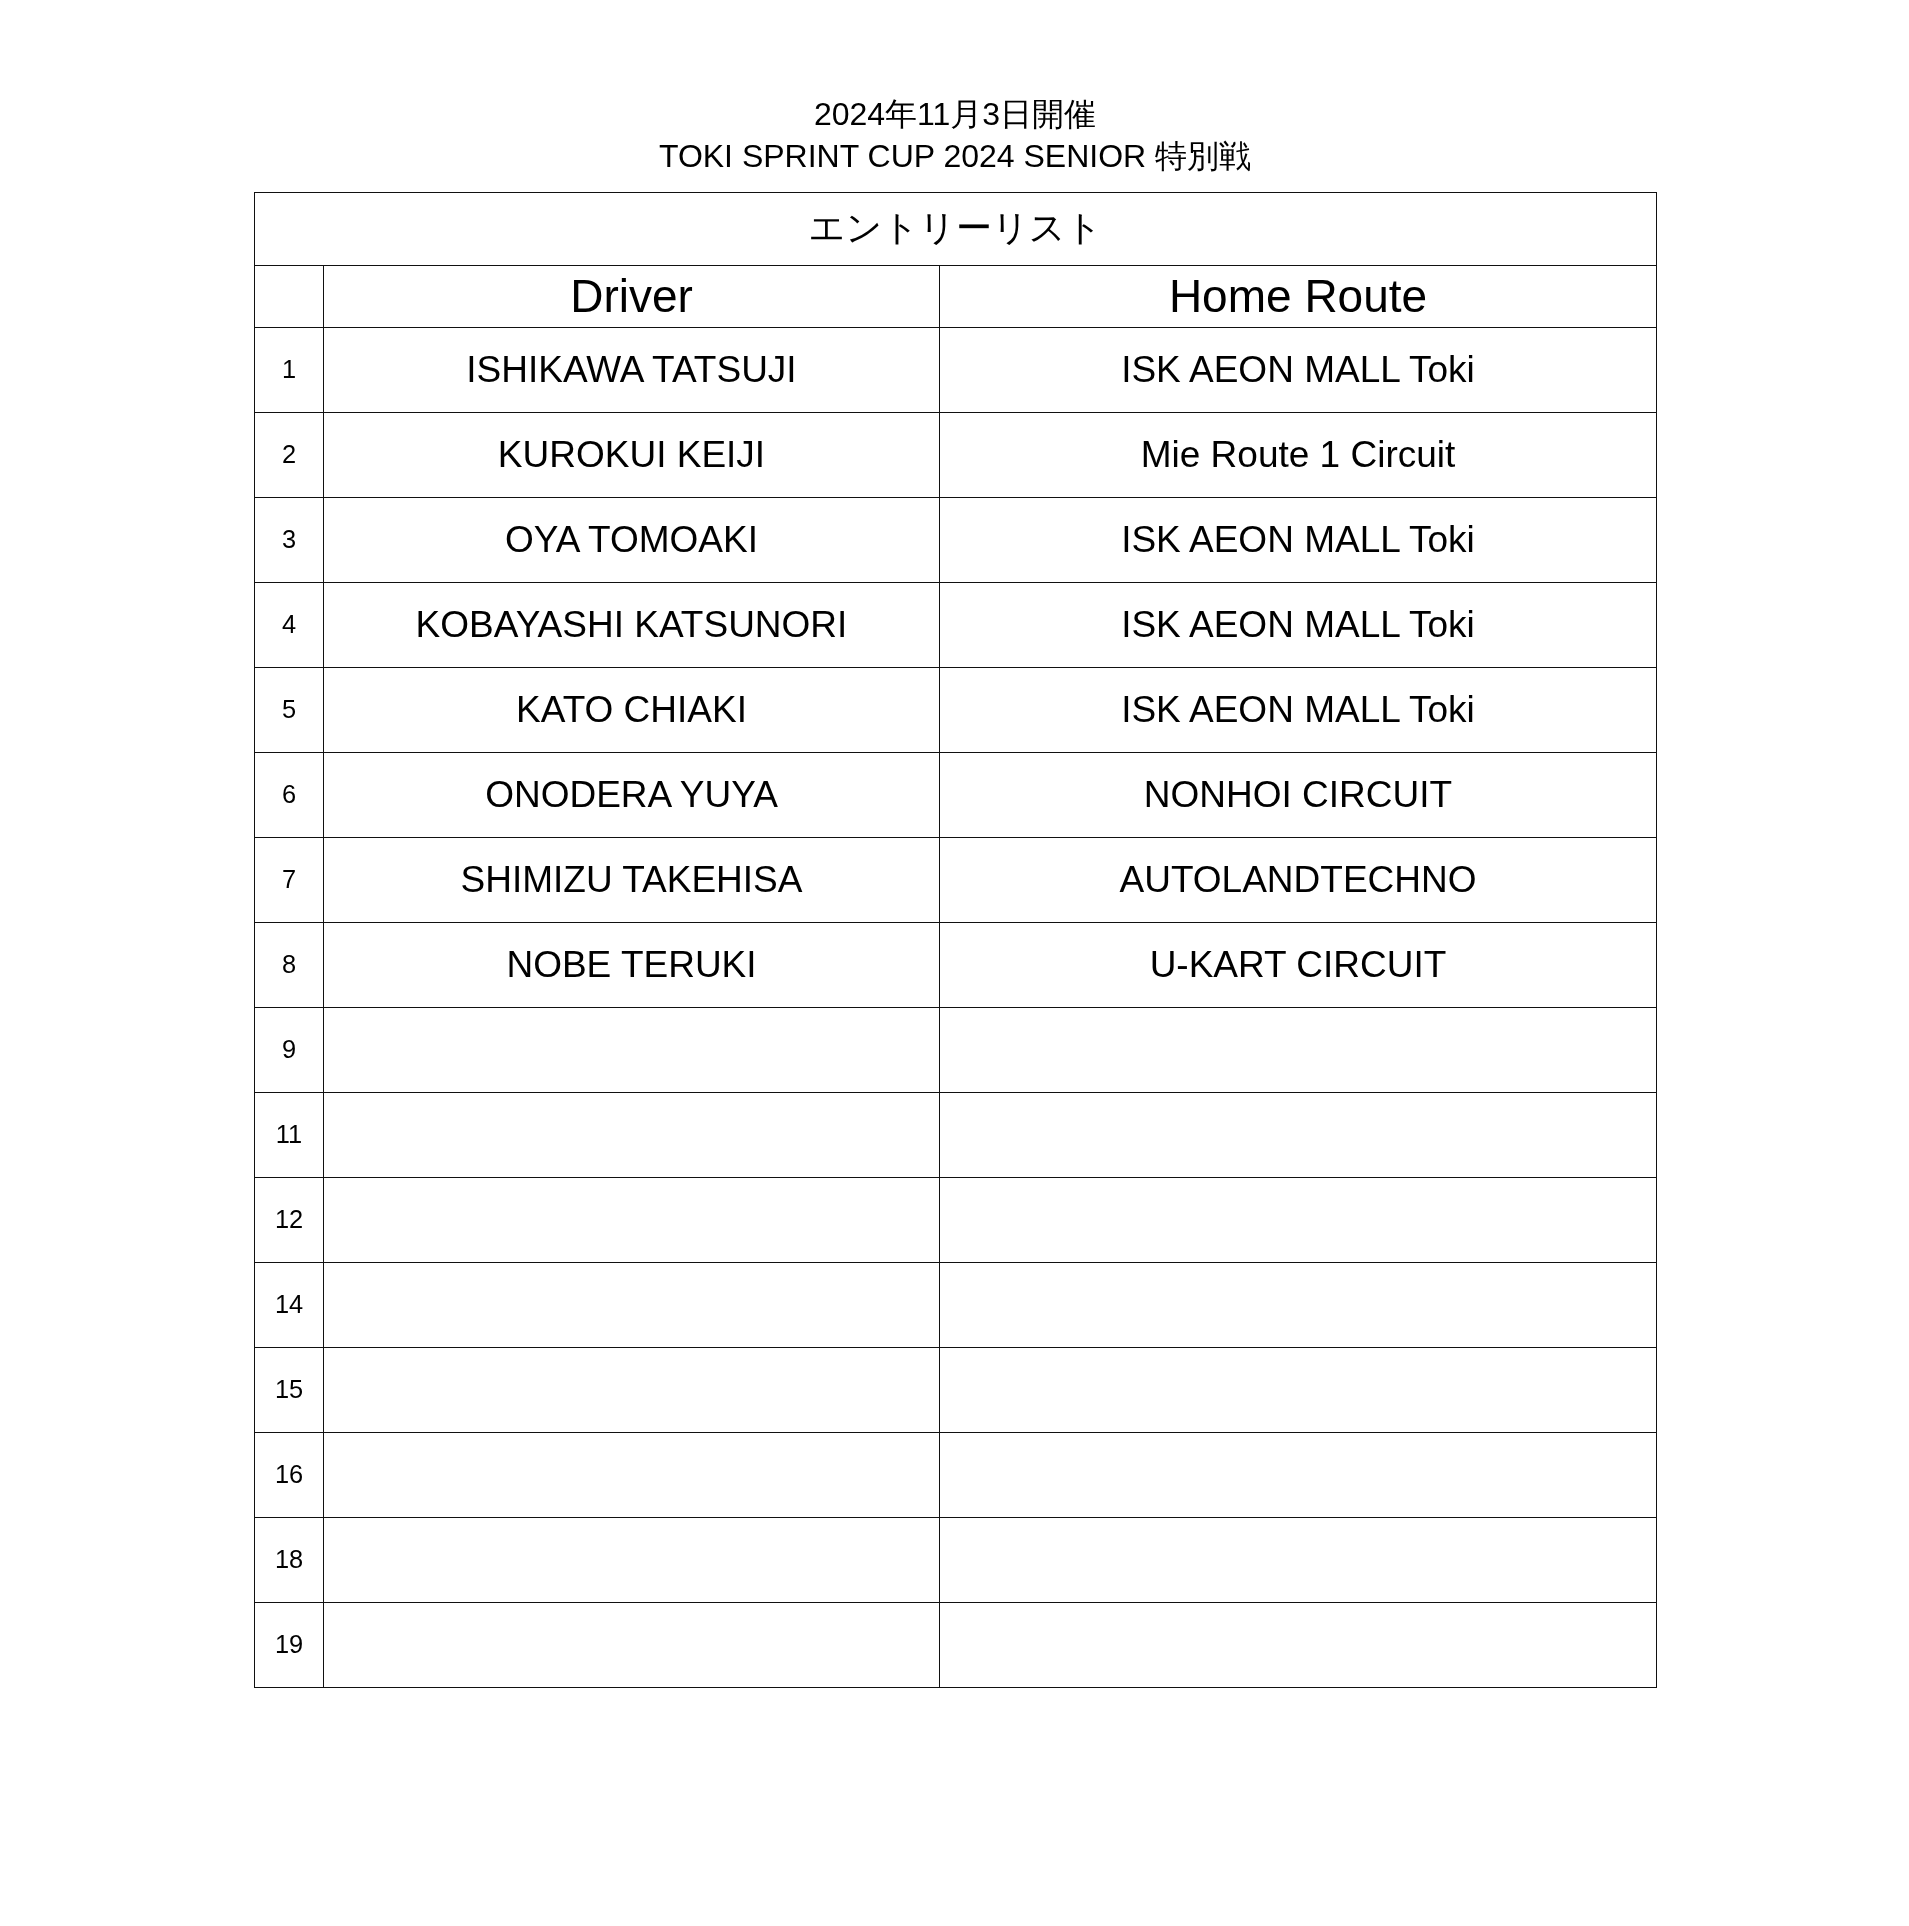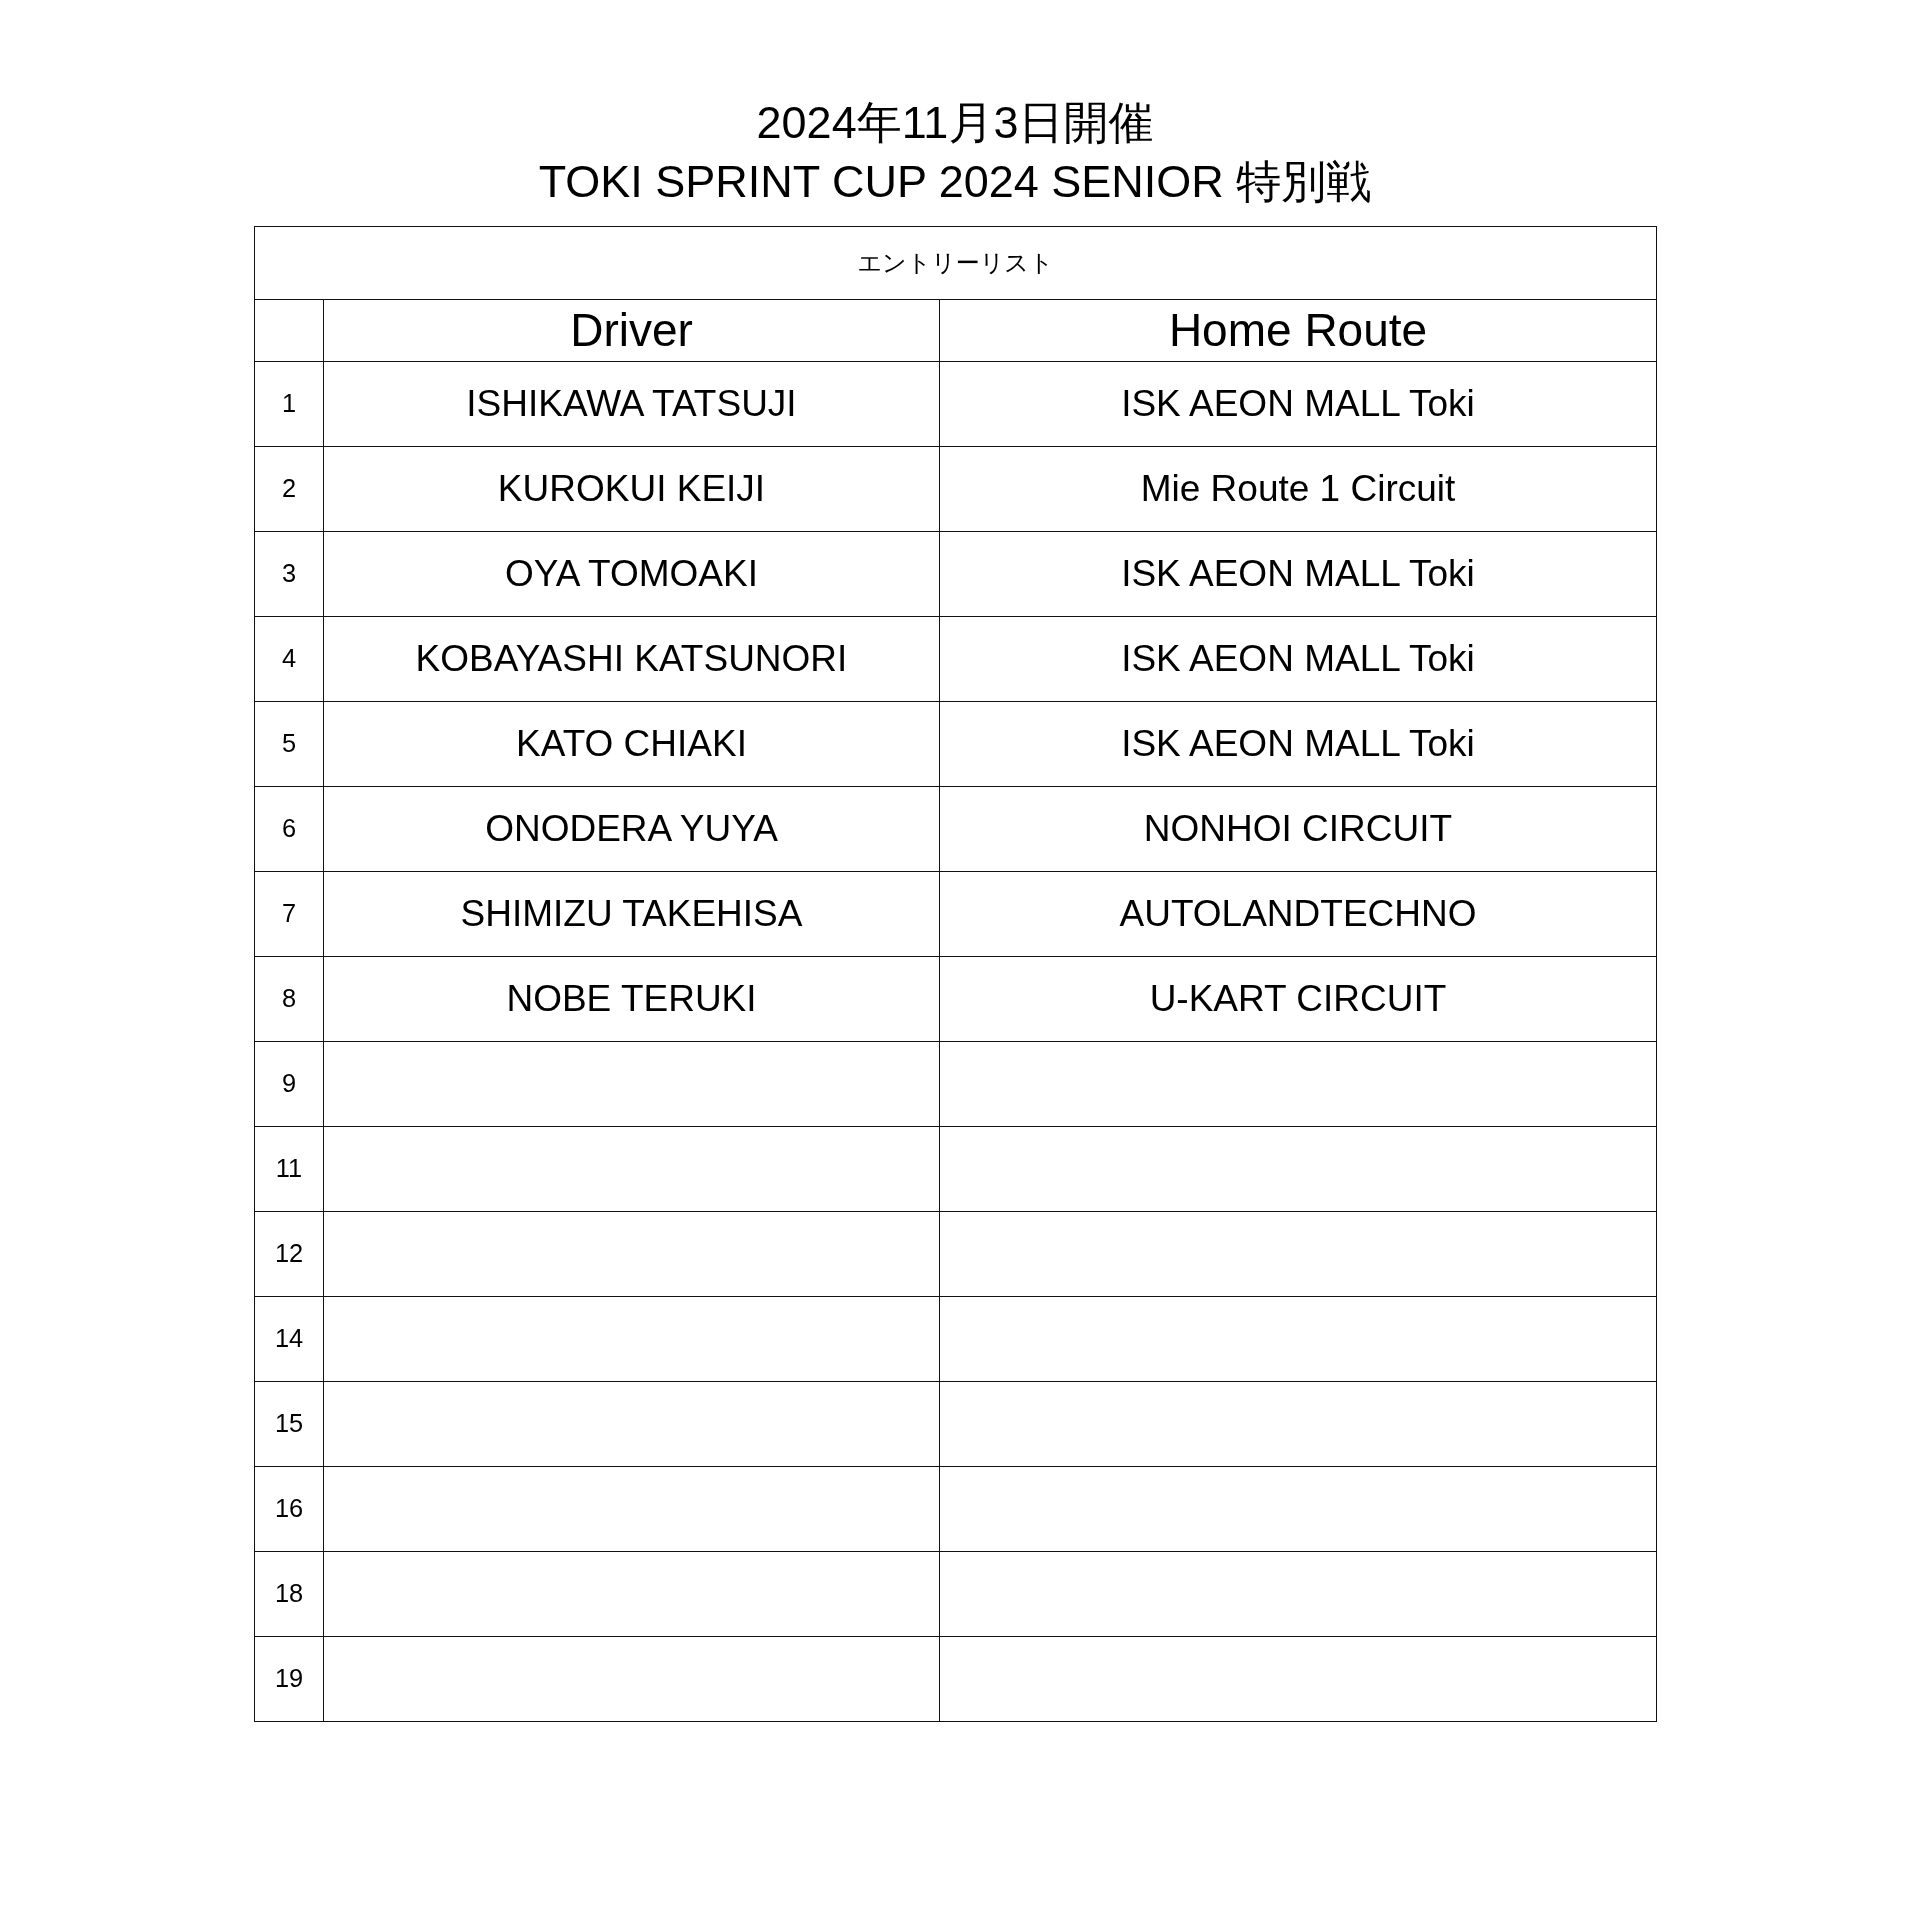--- a/index.html
+++ b/index.html
@@ -19,21 +19,21 @@
     width: 1910px;
     height: 2703px;
     box-sizing: border-box;
     padding: 0;
   }
   .title-block {
     text-align: center;
     padding-top: 94px;
   }
   .title-line {
-    font-size: 45px;
+    font-size: 32px;
     line-height: 1.30;
     font-weight: 400;
     letter-spacing: 0px;
     white-space: nowrap;
   }
   .table-wrap {
     margin: 14.6px auto 0 auto;
     width: 1402px;
   }
   table.entry {
@@ -47,21 +47,21 @@
     text-align: center;
     vertical-align: middle;
     font-weight: 400;
   }
   .col-num { width: 69px; }
   .col-driver { width: 616px; }
   .col-course { width: 717px; }
 
   .list-title-cell {
     height: 72px;
-    font-size: 24px;
+    font-size: 36px;
     margin-left: 35px;
   }
   .head-cell {
     height: 61px;
     font-size: 46px;
   }
   .head-blank {
     height: 61px;
   }
   .row-cell {

